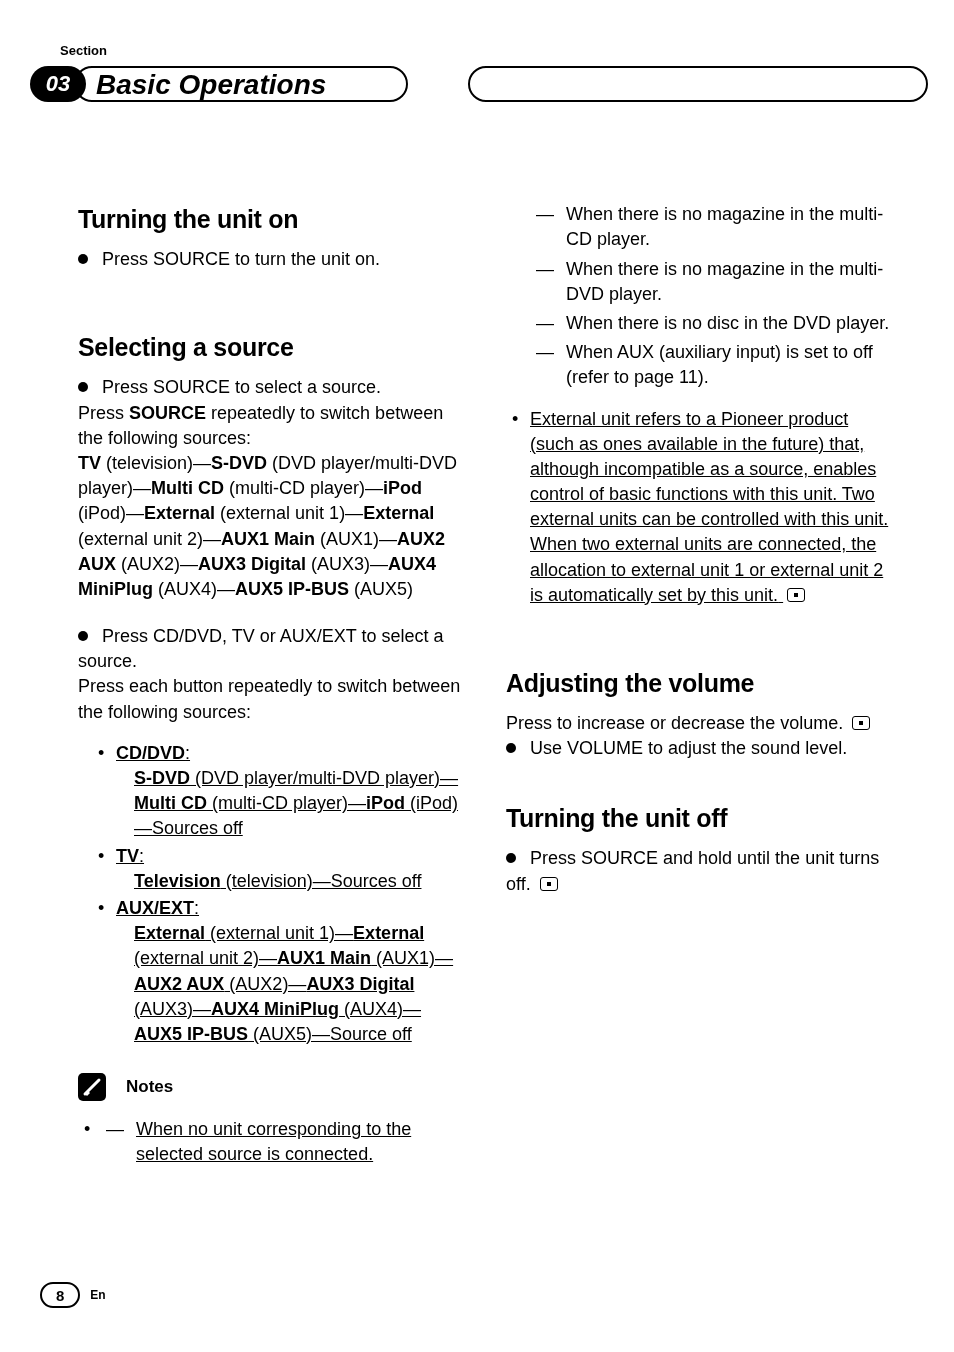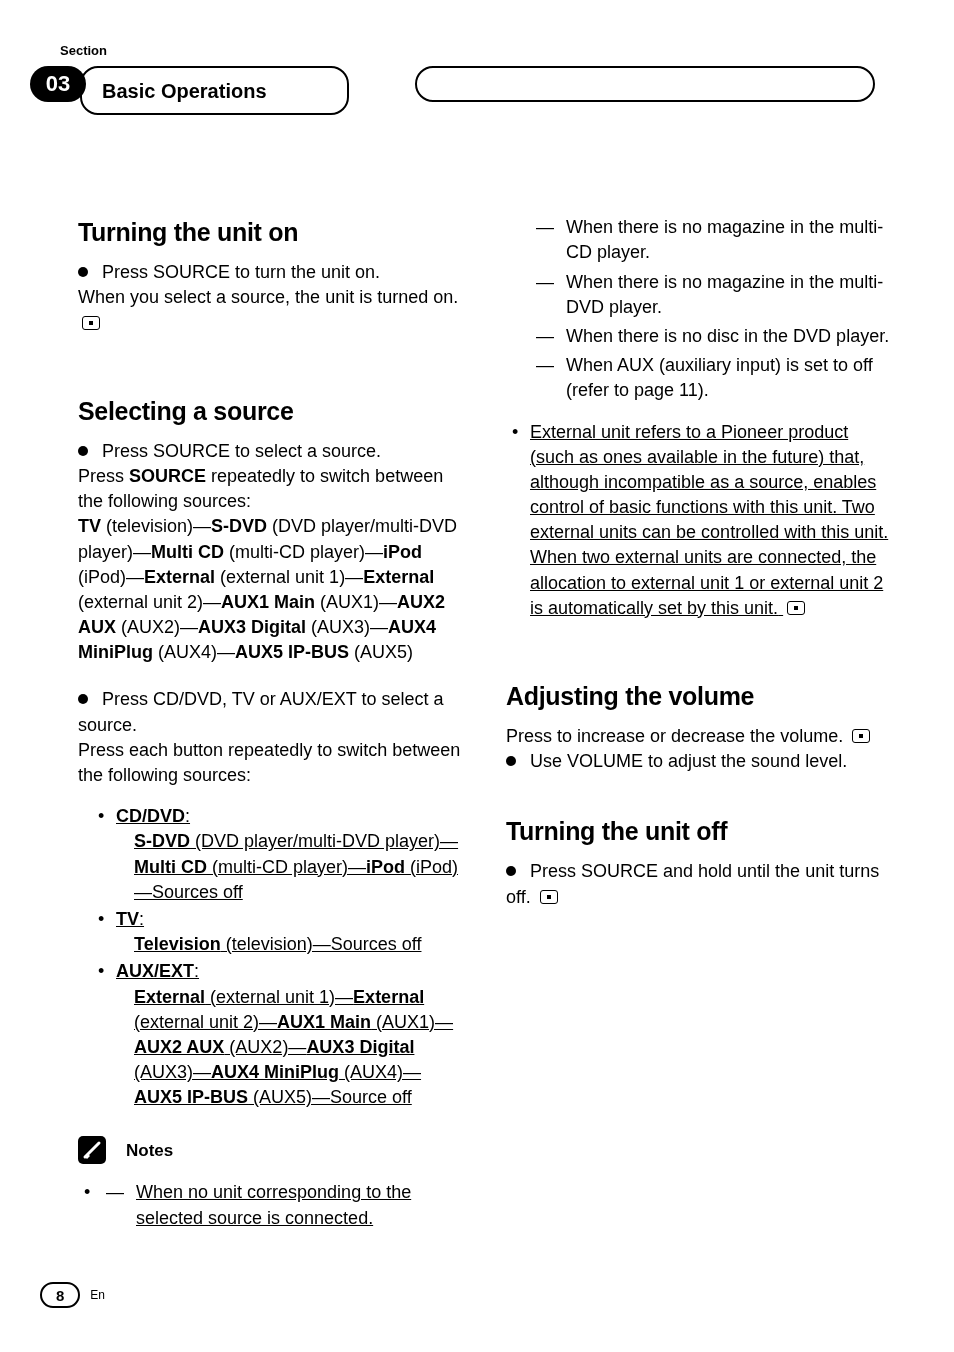--- a/index.html
+++ b/index.html
@@ -8,26 +8,26 @@
     width: 954px;
     height: 1352px;
     background: #fff;
     color: #000;
     position: relative;
     font-size: 18px;
     line-height: 1.4;
   }
   .header { position: relative; padding-top: 34px; }
   .section-label { font-size: 13px; font-weight: bold; margin-left: 60px; margin-bottom: 6px; margin-top: 8px; }
-  .chapter-row { display: flex; align-items: flex-start; gap: 6px; margin-left: 30px; }
+  .chapter-row { display: flex; align-items: flex-end; gap: 0; margin-left: 30px; font-style: italic; }
   .chapter-badge {
     width: 56px; height: 36px; background: #000; color: #fff; border-radius: 18px; display: flex; align-items: center; justify-content: center; font-weight: bold; font-size: 22px; position: relative; z-index: 2;
   }
   .chapter-pill {
-    height: 49px; border: 2px solid #000; border-radius: 18px; display: flex; align-items: center; padding: 0 80px 0 20px; margin-left: -12px; font-weight: 800; font-size: 20px; position: relative; z-index: 1; background: #fff;
+    height: 36px; border: 2px solid #000; border-radius: 18px; display: flex; align-items: center; padding: 0 80px 0 20px; margin-left: -12px; font-weight: 800; font-size: 28px; position: relative; z-index: 1; background: #fff;
   }
   .chapter-pill-right {
     height: 36px; border: 2px solid #000; border-radius: 18px; width: 460px; margin-left: 60px;
   }
   .content { display: flex; padding: 100px 60px 0 78px; gap: 40px; }
   .col { flex: 1; min-width: 0; }
   .h1 { font-size: 25px; font-weight: 800; margin-bottom: 10px; letter-spacing: -0.3px; }
   .instr-head { font-weight: normal; }
   .bullet-solid::before { content: ""; display: inline-block; width: 10px; height: 10px; background: #000; border-radius: 50%; margin-right: 14px; vertical-align: 1px; }
   .end-icon {
@@ -44,41 +44,40 @@
   .dash-list { list-style: none; padding-left: 22px; }
   .dash-list li { position: relative; padding-left: 30px; margin-bottom: 4px; }
   .dash-list li::before { content: "—"; position: absolute; left: 0; top: 0; }
   .b { font-weight: bold; }
   .notes-row { display: flex; align-items: center; gap: 20px; margin-top: 26px; margin-bottom: 10px; }
   .notes-icon { width: 28px; height: 28px; background: #000; border-radius: 5px; display: flex; align-items: center; justify-content: center; }
   .notes-icon svg { display: block; }
   .notes-label { font-weight: bold; font-size: 17px; }
   .footer { position: absolute; bottom: 44px; left: 40px; display: flex; align-items: center; gap: 10px; }
   .page-pill { border: 2px solid #000; border-radius: 14px; padding: 0 14px; font-weight: bold; font-size: 15px; height: 26px; display: flex; align-items: center; }
-  .lang { font-weight: normal; font-size: 12px; }
+  .lang { font-weight: bold; font-size: 12px; }
 </style>
 </head>
 <body>
 
 <div class="header">
   <div class="section-label">Section</div>
   <div class="chapter-row">
     <div class="chapter-badge">03</div>
     <div class="chapter-pill">Basic Operations</div>
     <div class="chapter-pill-right"></div>
   </div>
 </div>
 
 <div class="content">
 
   <div class="col">
 
     <div class="h1">Turning the unit on</div>
     <p><span class="bullet-solid instr-head"></span><span class="instr-head">Press SOURCE to turn the unit on.</span></p>
-    <p><span>When you select a source, the unit is turned on.</span> <span class="end-icon"></span></p>
 
     <div class="section-gap"></div>
 
     <div class="h1">Selecting a source</div>
     <p><span class="bullet-solid instr-head"></span><span class="instr-head">Press SOURCE to select a source.</span></p>
     <p><span>Press </span><span class="b">SOURCE</span><span> repeatedly to switch between the following sources:</span></p>
     <p>
       <span class="b">TV</span><span> (television)—</span><span class="b">S-DVD</span><span> (DVD player/multi-DVD player)—</span><span class="b">Multi CD</span><span> (multi-CD player)—</span><span class="b">iPod</span><span> (iPod)—</span><span class="b">External</span><span> (external unit 1)—</span><span class="b">External</span><span> (external unit 2)—</span><span class="b">AUX1 Main</span><span> (AUX1)—</span><span class="b">AUX2 AUX</span><span> (AUX2)—</span><span class="b">AUX3 Digital</span><span> (AUX3)—</span><span class="b">AUX4 MiniPlug</span><span> (AUX4)—</span><span class="b">AUX5 IP-BUS</span><span> (AUX5)</span>
     </p>
 

